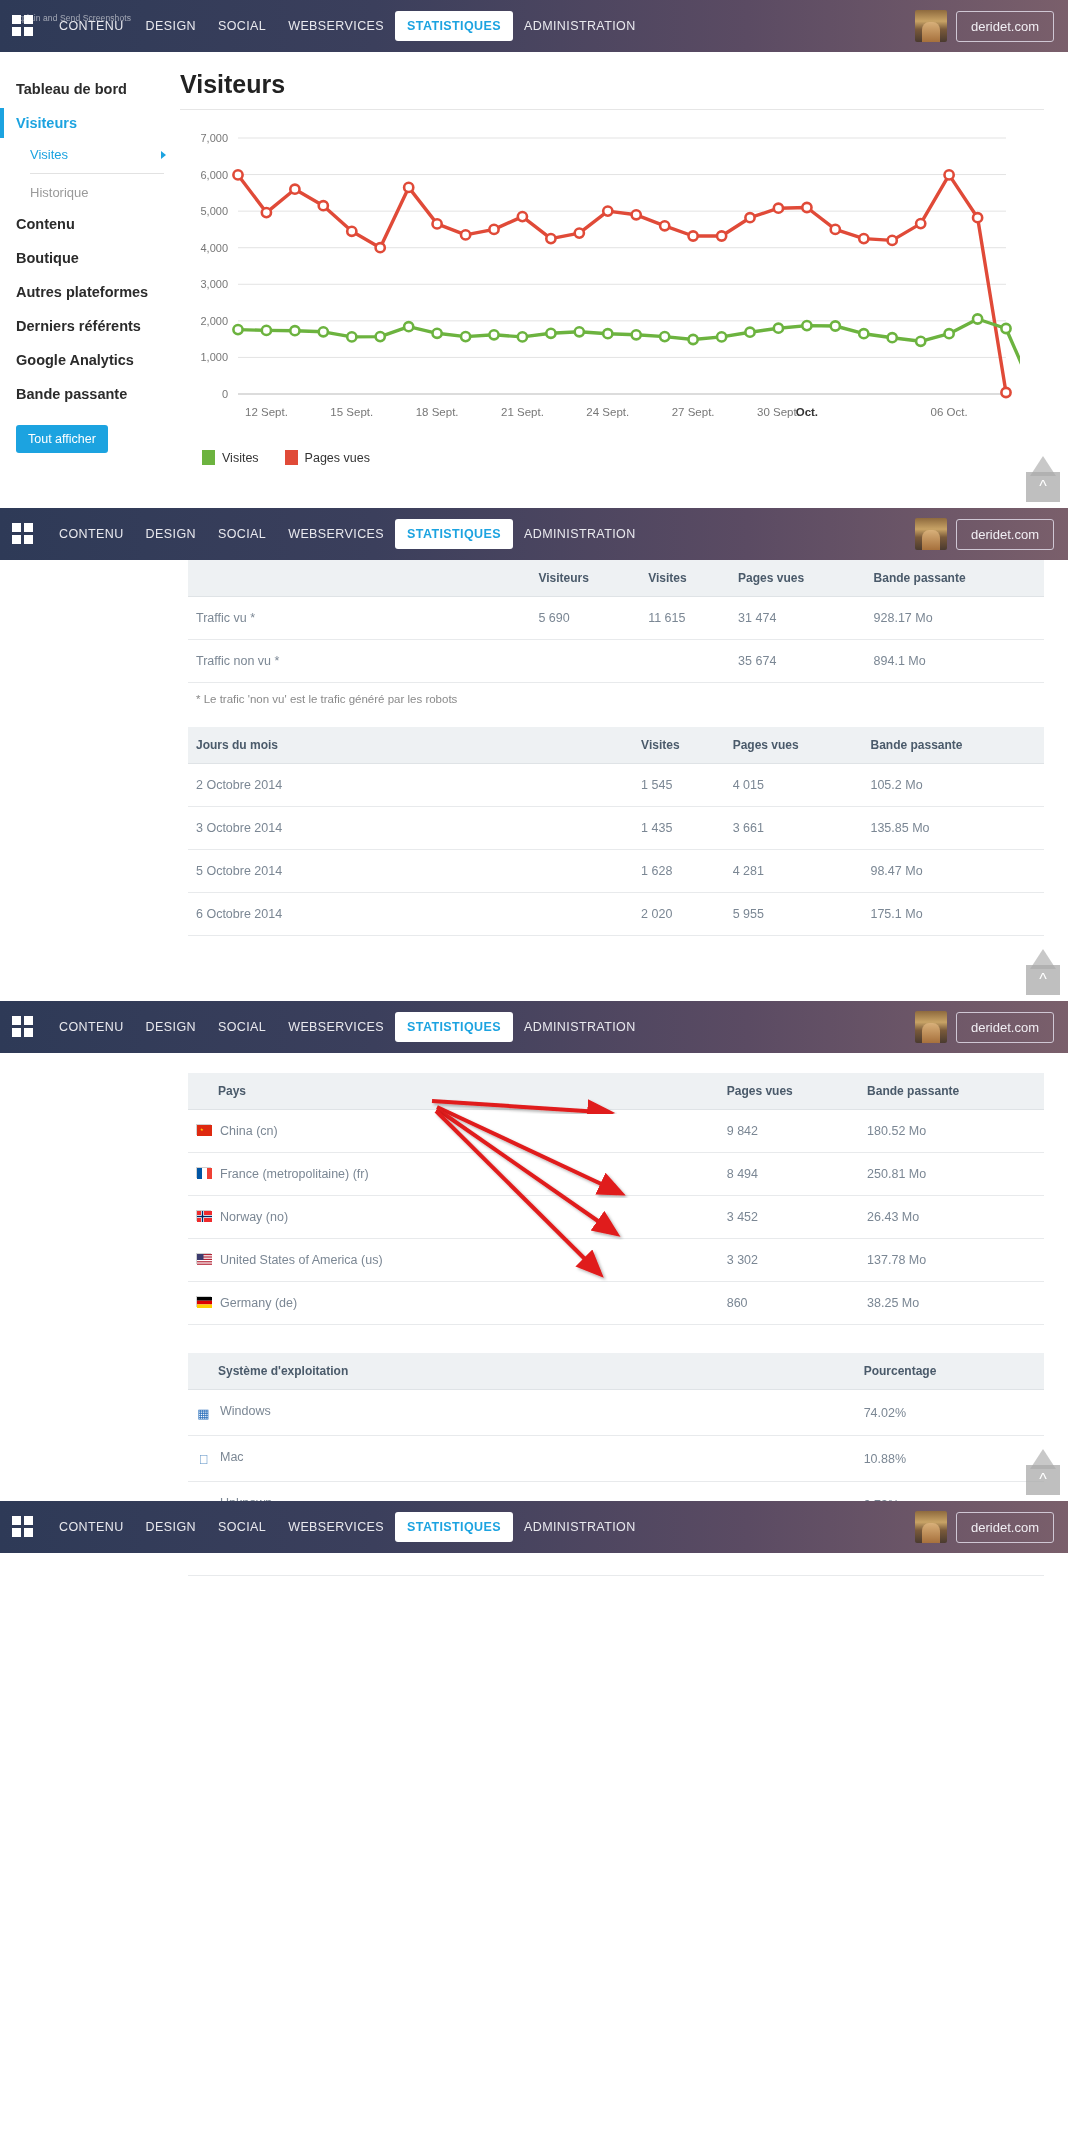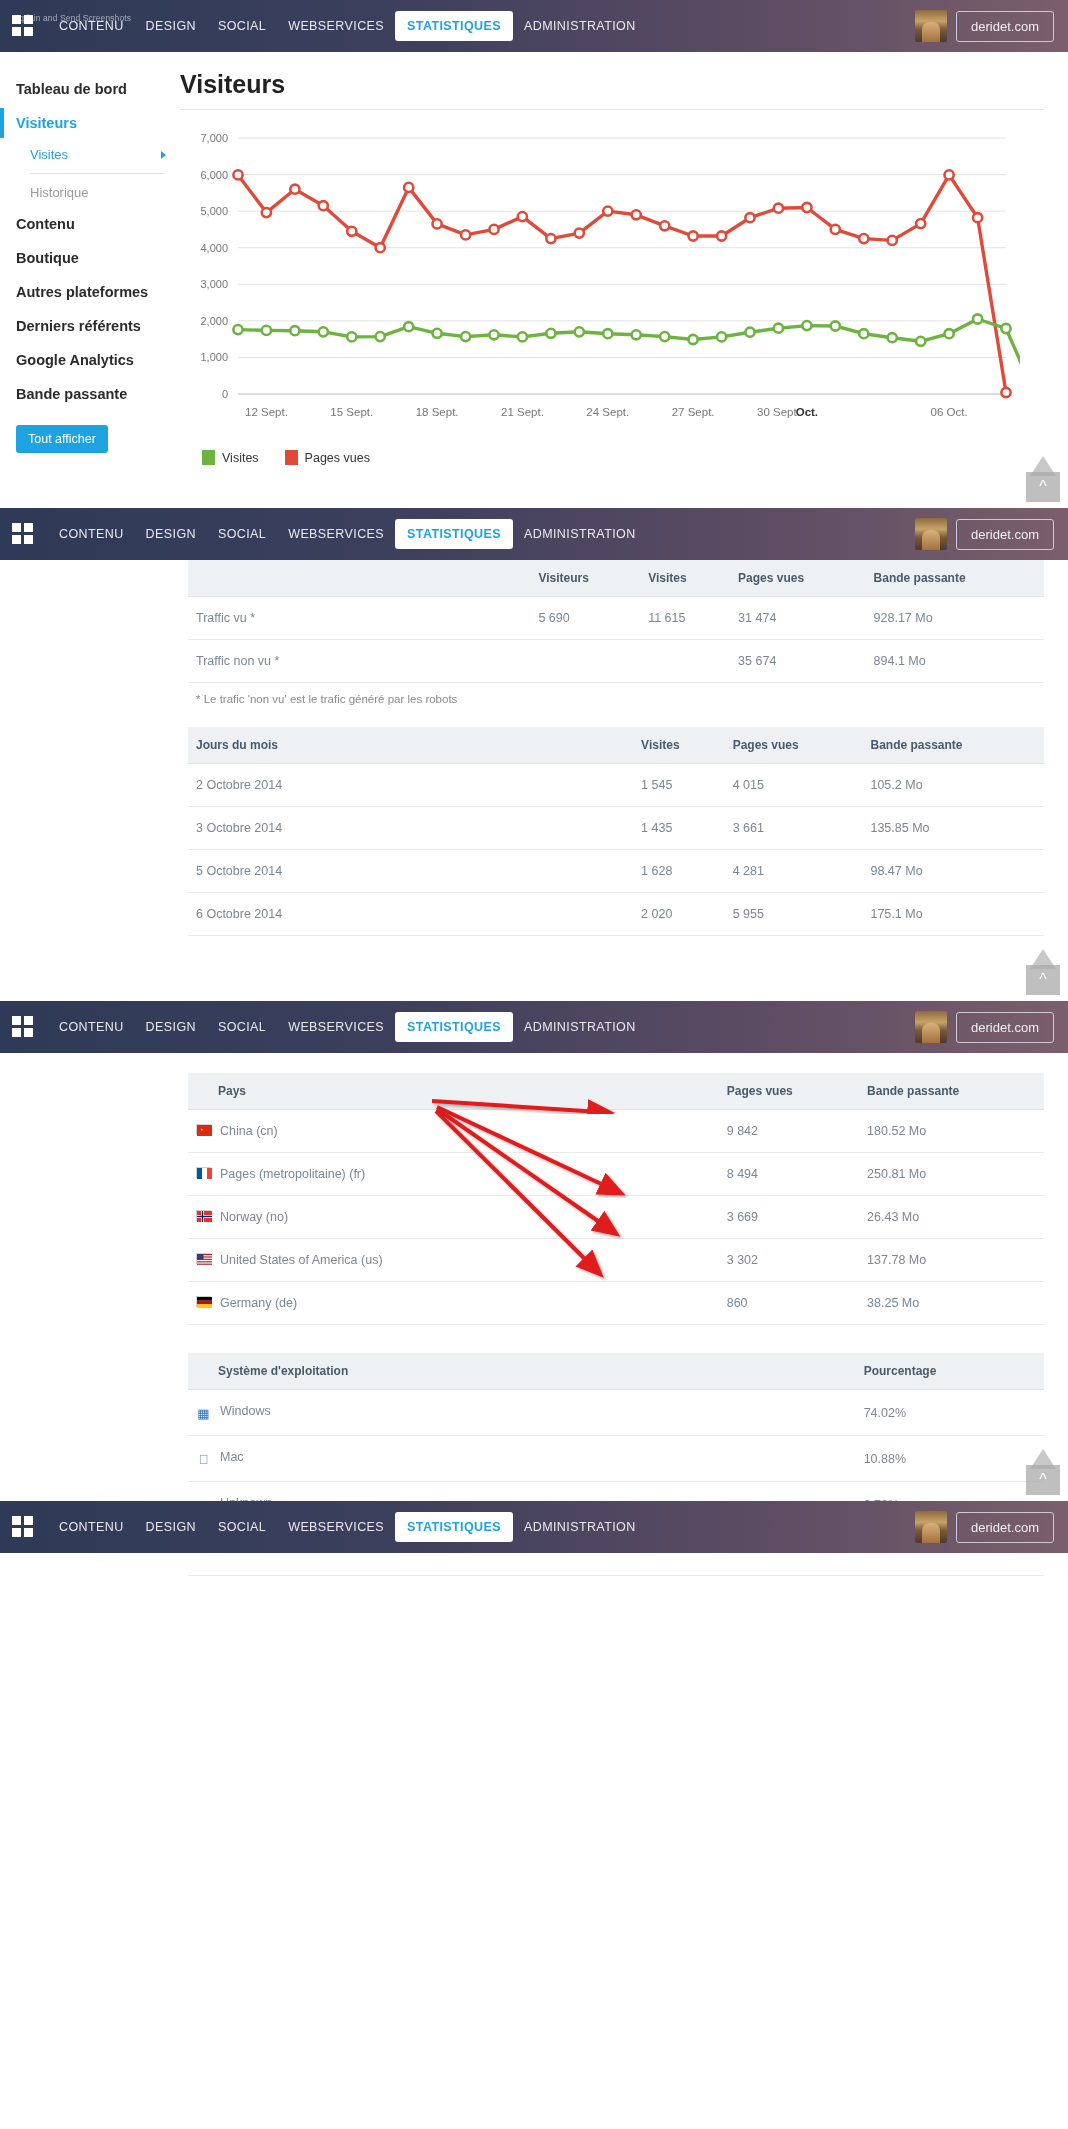--- a/index.html
+++ b/index.html
@@ -436,33 +436,33 @@
                   <text x="3" y="5.5" font-size="4" fill="#ffde00">★</text>
                 </svg></span><span>China (cn)</span></td>
             <td>9 842</td>
             <td>180.52 Mo</td>
           </tr>
           <tr>
             <td style="padding-left:8px"><span class="flag"><svg width="15" height="11" viewBox="0 0 15 11" xmlns="http://www.w3.org/2000/svg">
                   <rect width="5" height="11" fill="#0055a4"></rect>
                   <rect x="5" width="5" height="11" fill="#fff"></rect>
                   <rect x="10" width="5" height="11" fill="#ef4135"></rect>
-                </svg></span><span>Pages (metropolitaine) (fr)</span></td>
+                </svg></span><span>France (metropolitaine) (fr)</span></td>
             <td>8 494</td>
             <td>250.81 Mo</td>
           </tr>
           <tr>
             <td style="padding-left:8px"><span class="flag"><svg width="15" height="11" viewBox="0 0 15 11" xmlns="http://www.w3.org/2000/svg">
                   <rect width="15" height="11" fill="#ef2b2d"></rect>
                   <rect x="4" width="3" height="11" fill="#fff"></rect>
                   <rect y="4" width="15" height="3" fill="#fff"></rect>
                   <rect x="4.8" width="1.4" height="11" fill="#002868"></rect>
                   <rect y="4.8" width="15" height="1.4" fill="#002868"></rect>
                 </svg></span><span>Norway (no)</span></td>
-            <td>3 669</td>
+            <td>3 452</td>
             <td>26.43 Mo</td>
           </tr>
           <tr>
             <td style="padding-left:8px"><span class="flag"><svg width="15" height="11" viewBox="0 0 15 11" xmlns="http://www.w3.org/2000/svg">
                   <rect width="15" height="11" fill="#fff"></rect>
                   <g fill="#b22234">
                     <rect y="0" width="15" height="1.2"></rect>
                     <rect y="2.4" width="15" height="1.2"></rect>
                     <rect y="4.8" width="15" height="1.2"></rect>
                     <rect y="7.2" width="15" height="1.2"></rect>

